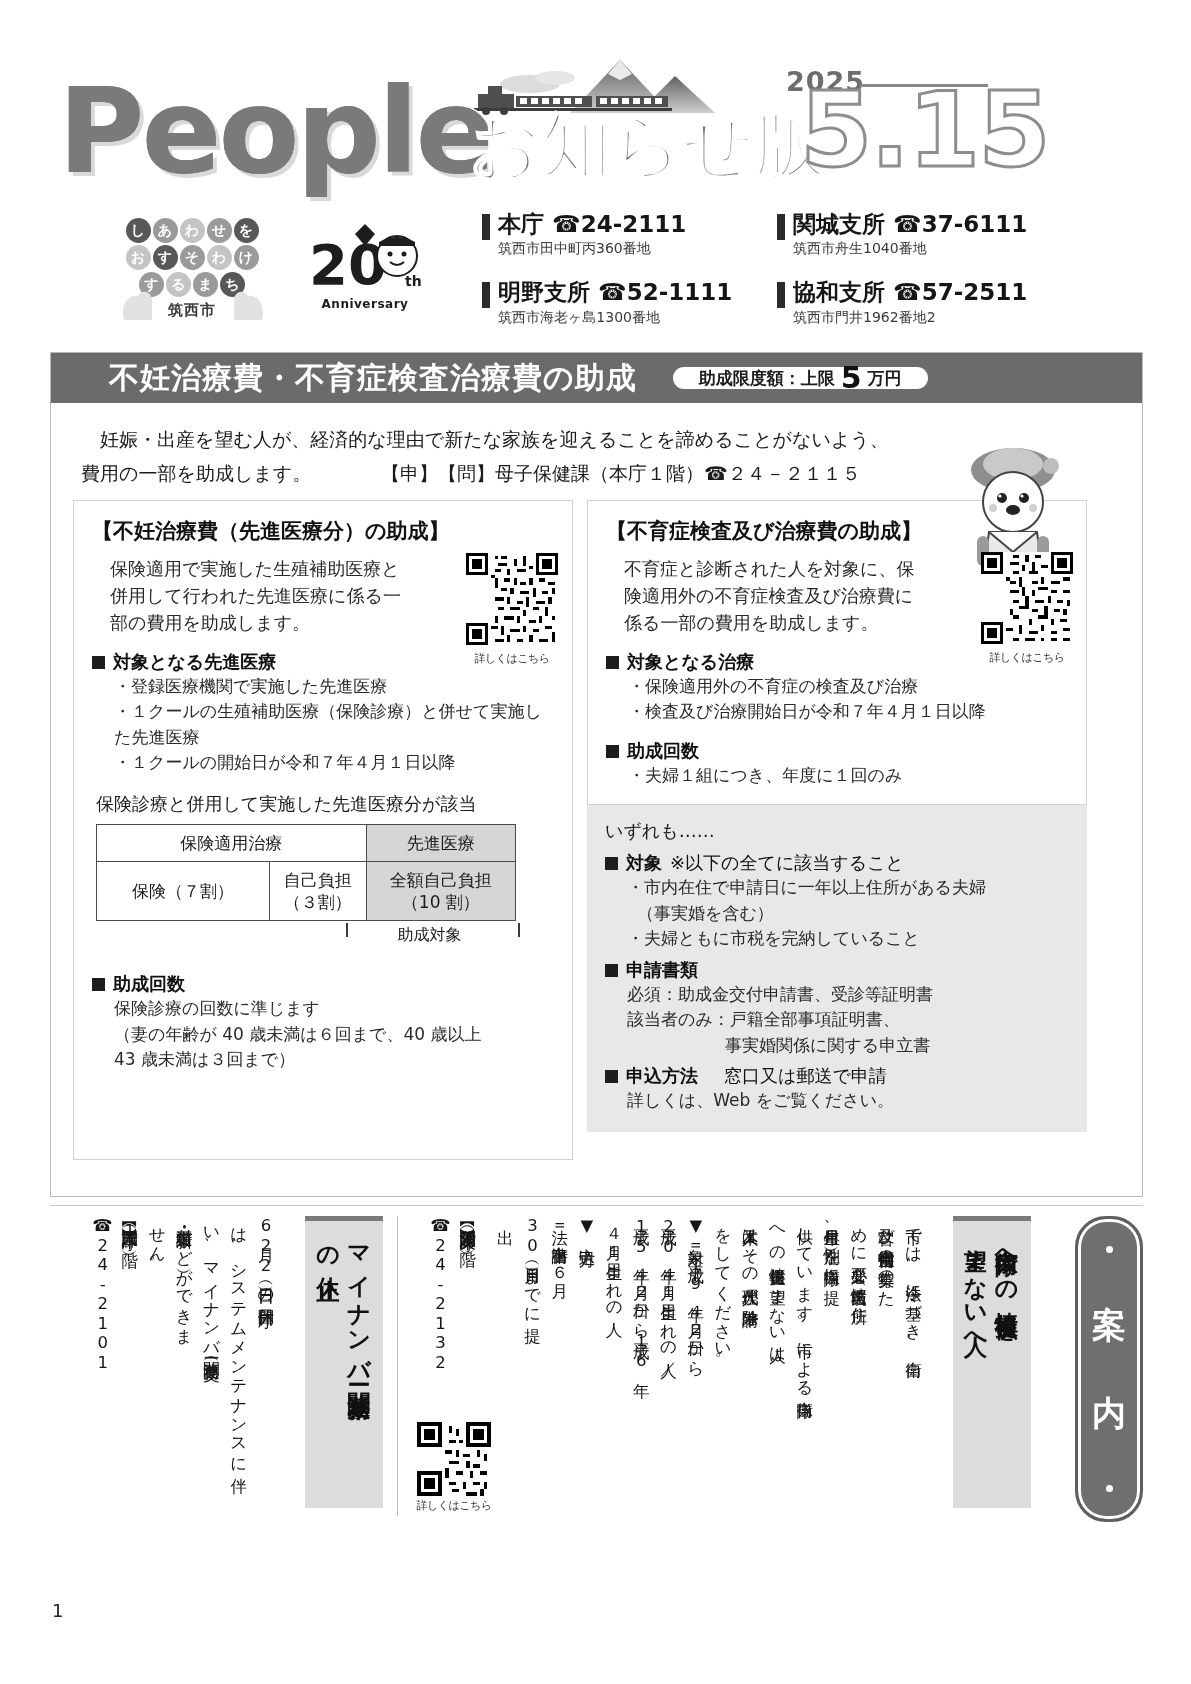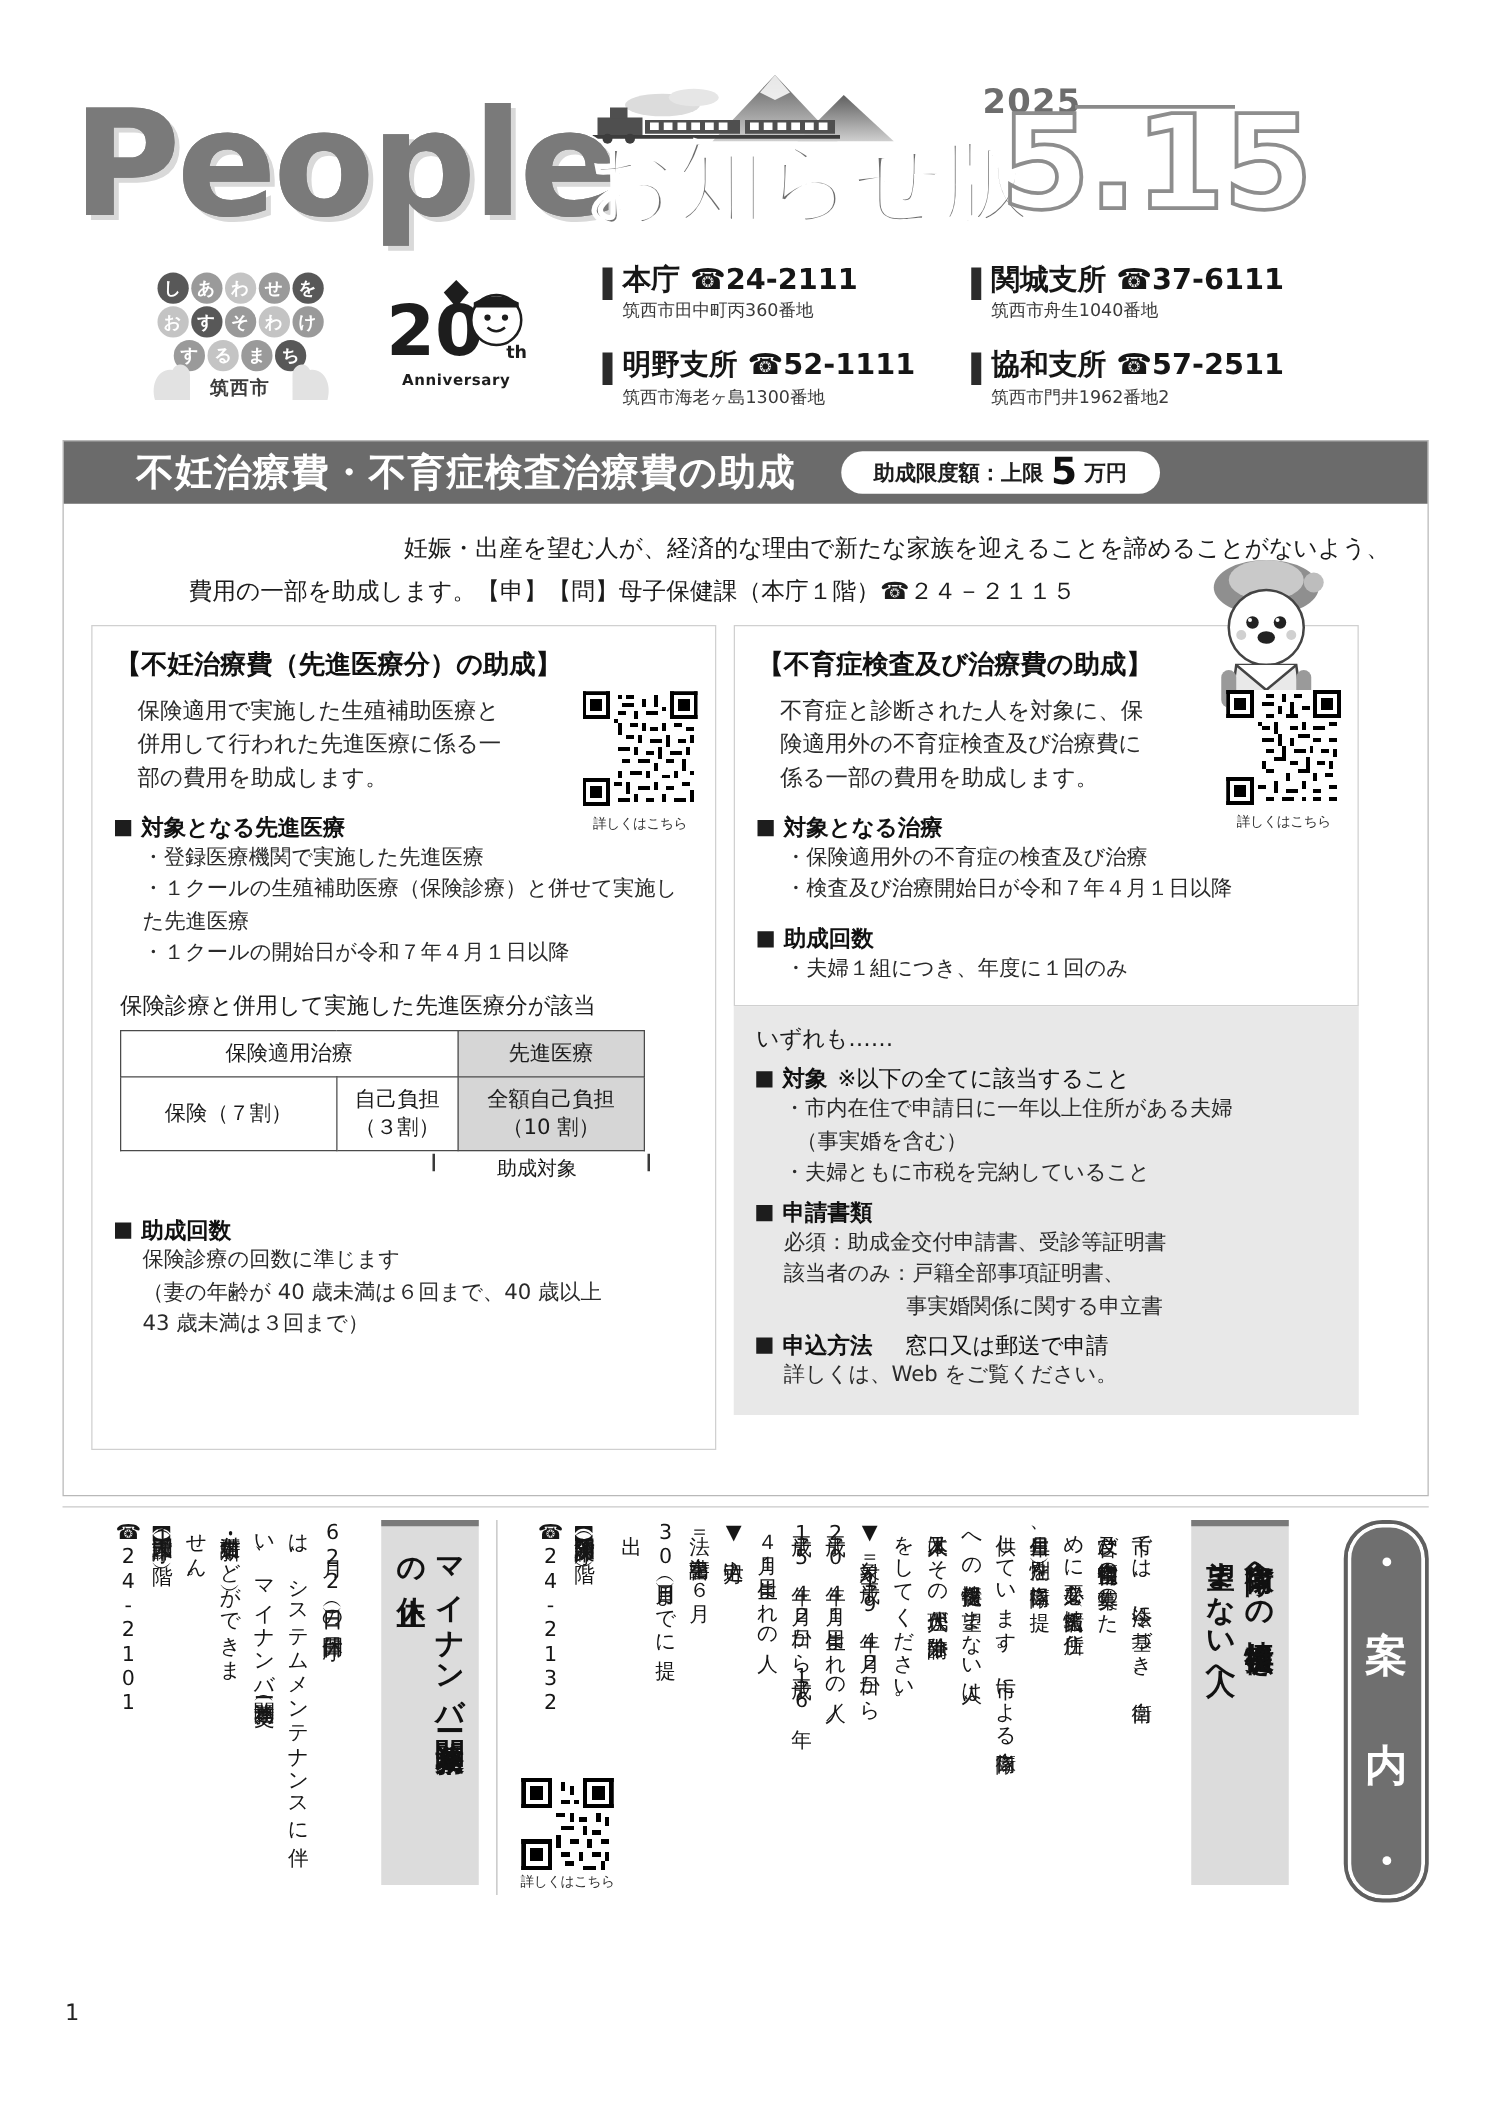--- a/index.html
+++ b/index.html
@@ -77,28 +77,28 @@
     position:absolute;left:50px;top:352px;width:1093px;height:845px;
     border:1px solid #b8b8b8;background:#fff;box-sizing:border-box;
   }
   .art-head{
     position:relative;height:50px;background:#6b6b6b;display:flex;align-items:center;
   }
   .art-title{
     color:#fff;font-size:30px;font-weight:bold;margin-left:58px;letter-spacing:1px;
   }
   .art-badge{
-    margin-left:36px;background:#fff;border-radius:22px;height:34px;
+    margin-left:36px;background:#fff;border-radius:22px;height:22px;
     display:flex;align-items:center;padding:0 26px;
   }
   .badge-t1{font-size:17px;font-weight:bold;color:#1d1d1d;}
   .badge-num{font-size:30px;font-weight:bold;color:#111;margin:0 6px;line-height:1;}
   .badge-t2{font-size:17px;font-weight:bold;color:#1d1d1d;}
 
-  .art-lead{padding:22px 30px 6px 30px;text-align:right;}
+  .art-lead{padding:22px 30px 6px 30px;}
   .lead-1{font-size:19px;color:#1b1b1b;line-height:1.5;text-indent:1em;}
   .lead-2{font-size:19px;color:#1b1b1b;line-height:1.6;margin-top:4px;display:flex;}
   .lead-2 .left{min-width:300px;}
   .lead-2 .right{white-space:nowrap;}
 
   .art-body{display:flex;padding:6px 22px 0 22px;gap:14px;}
   .panel{
     background:#fff;border:1px solid #d0d0d0;box-sizing:border-box;
     padding:16px 18px;position:relative;
   }

